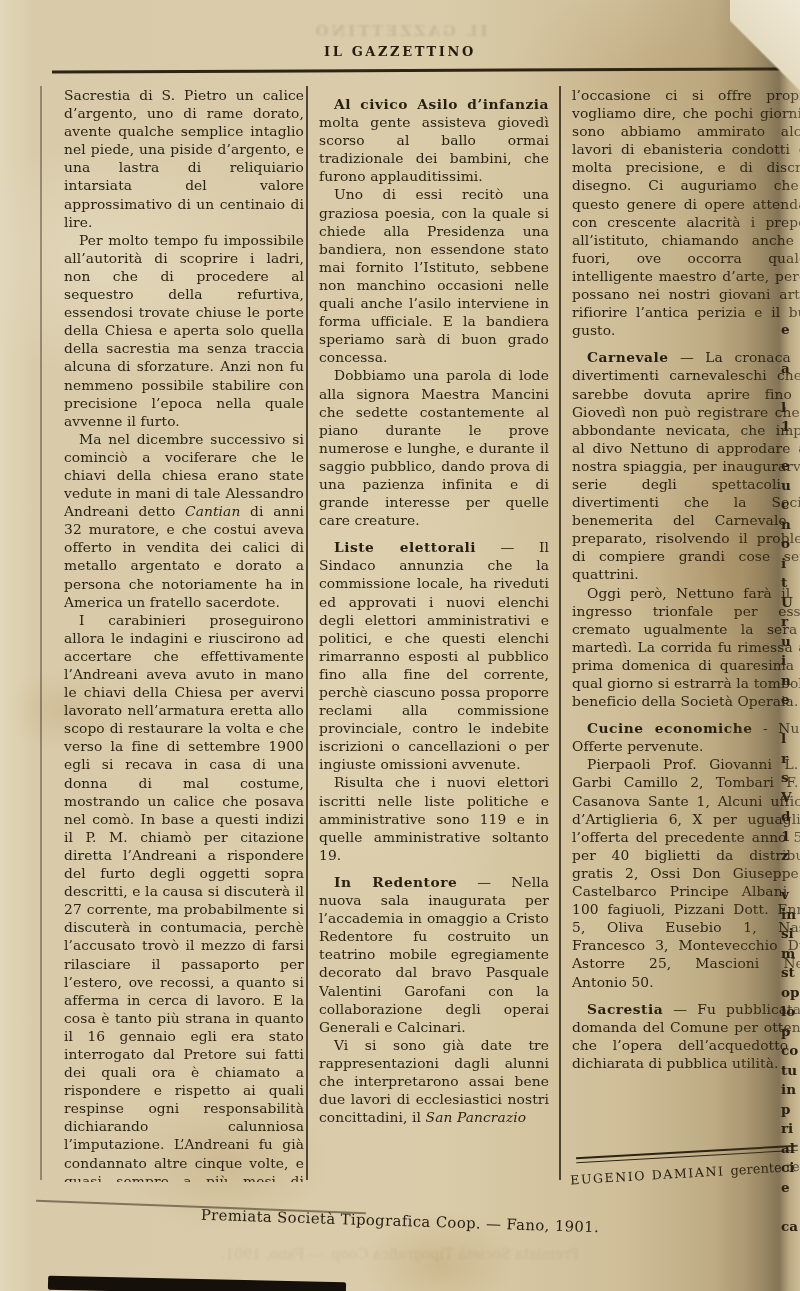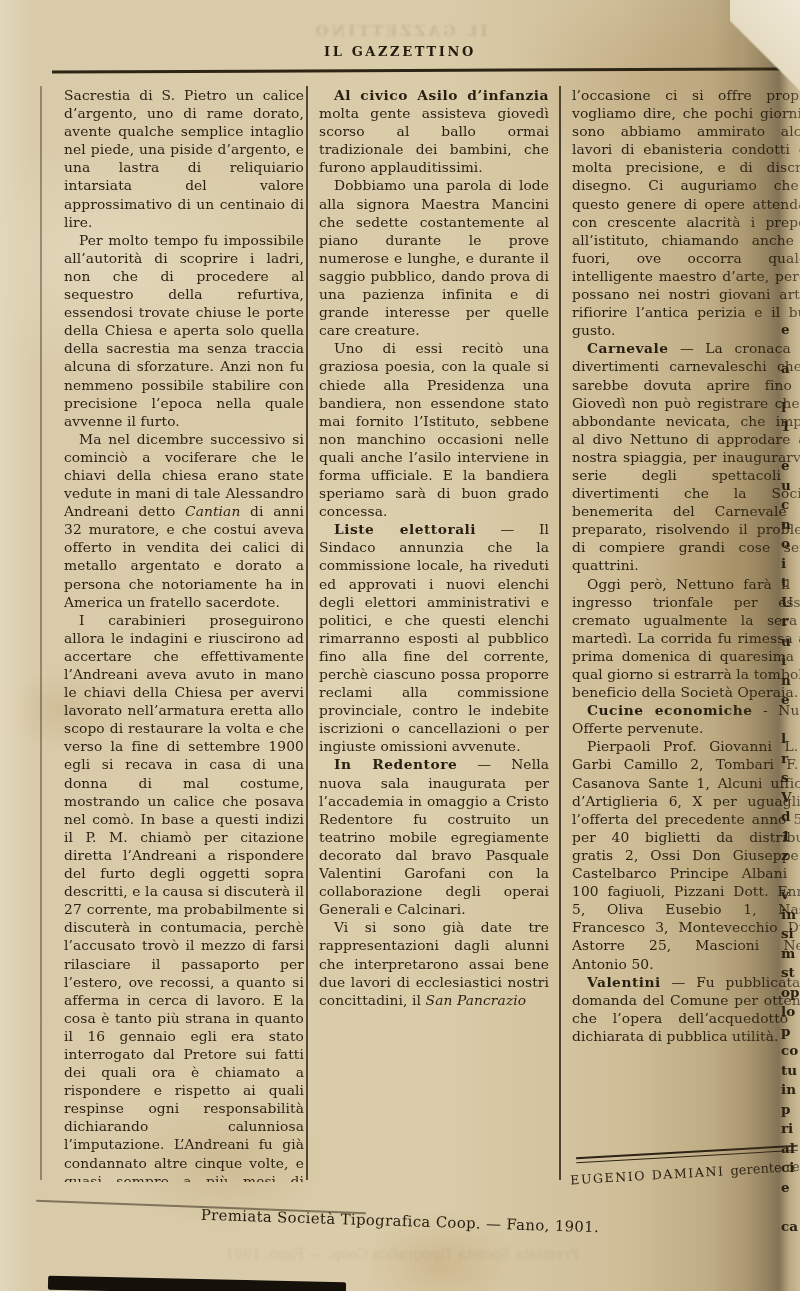--- a/index.html
+++ b/index.html
@@ -34,21 +34,21 @@
   .vrule1{left:306px;}
   .vrule2{left:559px;}
   .col{position:absolute;top:86px;height:1096px;overflow:hidden;
     font-size:13.8px;line-height:18.1px;text-align:justify;letter-spacing:.1px;
     hyphens:auto;-webkit-hyphens:auto;}
   .col1{left:64px;width:240px;}
   .col2{left:319px;width:230px;}
   .col3{left:572px;width:252px;}
   .par{margin:0;text-indent:15px;}
   .par.noindent{text-indent:0;}
-  .par.gap{}
+  .par.gap{margin-top:9px;}
   .r-i{font-style:italic;}
   .r-b{font-weight:bold;letter-spacing:.5px;}
   .byline-rule{position:absolute;left:576px;top:1151px;width:222px;height:3px;
     border-top:2px solid #2c2315;border-bottom:1px solid #2c2315;transform:rotate(-3.2deg);}
   .byline{position:absolute;left:570px;top:1165px;width:250px;transform:rotate(-3.4deg);
     font-size:13px;white-space:nowrap;color:#241c0f;}
   .byline .nm{text-transform:uppercase;letter-spacing:1.6px;font-size:12.5px;}
   .byline .rl{margin-left:6px;}
   .bottom-line{position:absolute;left:36px;top:1206px;width:330px;height:2px;
     background:rgba(40,30,15,.5);transform:rotate(2.2deg);}
@@ -82,34 +82,35 @@
   <div class="vrule vrule0"></div>
   <div class="col col1">
       <p class="par noindent"><span class="r-n">Sacrestia di S. Pietro un calice d’argento, uno di rame dorato, avente qualche semplice intaglio nel piede, una piside d’argento, e una lastra di reliquiario intarsiata del valore approssimativo di un centinaio di lire.</span></p>
       <p class="par"><span class="r-n">Per molto tempo fu impossibile all’autorità di scoprire i ladri, non che di procedere al sequestro della refurtiva, essendosi trovate chiuse le porte della Chiesa e aperta solo quella della sacrestia ma senza traccia alcuna di sforzature. Anzi non fu nemmeno possibile stabilire con precisione l’epoca nella quale avvenne il furto.</span></p>
       <p class="par"><span class="r-n">Ma nel dicembre successivo si cominciò a vociferare che le chiavi della chiesa erano state vedute in mani di tale Alessandro Andreani detto </span><span class="r-i">Cantian</span><span class="r-n"> di anni 32 muratore, e che costui aveva offerto in vendita dei calici di metallo argentato e dorato a persona che notoriamente ha in America un fratello sacerdote.</span></p>
       <p class="par"><span class="r-n">I carabinieri proseguirono allora le indagini e riuscirono ad accertare che effettivamente l’Andreani aveva avuto in mano le chiavi della Chiesa per avervi lavorato nell’armatura eretta allo scopo di restaurare la volta e che verso la fine di settembre 1900 egli si recava in casa di una donna di mal costume, mostrando un calice che posava nel comò. In base a questi indizi il P. M. chiamò per citazione diretta l’Andreani a rispondere del furto degli oggetti sopra descritti, e la causa si discuterà il 27 corrente, ma probabilmente si discuterà in contumacia, perchè l’accusato trovò il mezzo di farsi rilasciare il passaporto per l’estero, ove recossi, a quanto si afferma in cerca di lavoro. E la cosa è tanto più strana in quanto il 16 gennaio egli era stato interrogato dal Pretore sui fatti dei quali ora è chiamato a rispondere e rispetto ai quali respinse ogni responsabilità dichiarando calunniosa l’imputazione. L’Andreani fu già condannato altre cinque volte, e quasi sempre a più mesi di reclusione per violenze contro pubblici ufficiali, percosse, minacce, e porto d’armi insidiose.</span></p>
     </div>
   <div class="vrule vrule1"></div>
   <div class="col col2">
       <p class="par gap"><span class="r-b">Al civico Asilo d’infanzia</span><span class="r-n"> molta gente assisteva giovedì scorso al ballo ormai tradizionale dei bambini, che furono applauditissimi.</span></p>
+      <p class="par"><span class="r-n">Uno di essi recitò una graziosa poesia, con la quale si chiede alla Presidenza una bandiera, non essendone stato mai fornito l’Istituto, sebbene non manchino occasioni nelle quali anche l’asilo interviene in forma ufficiale. E la bandiera speriamo sarà di buon grado concessa.</span></p>
       <p class="par"><span class="r-n">Dobbiamo una parola di lode alla signora Maestra Mancini che sedette costantemente al piano durante le prove numerose e lunghe, e durante il saggio pubblico, dando prova di una pazienza infinita e di grande interesse per quelle care creature.</span></p>
-      <p class="par"><span class="r-n">Uno di essi recitò una graziosa poesia, con la quale si chiede alla Presidenza una bandiera, non essendone stato mai fornito l’Istituto, sebbene non manchino occasioni nelle quali anche l’asilo interviene in forma ufficiale. E la bandiera speriamo sarà di buon grado concessa.</span></p>
       <p class="par gap"><span class="r-b">Liste elettorali</span><span class="r-n"> — Il Sindaco annunzia che la commissione locale, ha riveduti ed approvati i nuovi elenchi degli elettori amministrativi e politici, e che questi elenchi rimarranno esposti al pubblico fino alla fine del corrente, perchè ciascuno possa proporre reclami alla commissione provinciale, contro le indebite iscrizioni o cancellazioni o per ingiuste omissioni avvenute.</span></p>
+      <p class="par"><span class="r-n">Risulta che i nuovi elettori iscritti nelle liste politiche e amministrative sono 119 e in quelle amministrative soltanto 19.</span></p>
       <p class="par gap"><span class="r-b">In Redentore</span><span class="r-n"> — Nella nuova sala inaugurata per l’accademia in omaggio a Cristo Redentore fu costruito un teatrino mobile egregiamente decorato dal bravo Pasquale Valentini Garofani con la collaborazione degli operai Generali e Calcinari.</span></p>
       <p class="par"><span class="r-n">Vi si sono già date tre rappresentazioni dagli alunni che interpretarono assai bene due lavori di ecclesiastici nostri concittadini, il </span><span class="r-i">San Pancrazio</span></p>
     </div>
   <div class="vrule vrule2"></div>
   <div class="col col3">
       <p class="par noindent"><span class="r-n">l’occasione ci si offre propizia vogliamo dire, che pochi giorni or sono abbiamo ammirato alcuni lavori di ebanisteria condotti con molta precisione, e di discreto disegno. Ci auguriamo che a questo genere di opere attendano con crescente alacrità i preposti all’istituto, chiamando anche da fuori, ove occorra qualche intelligente maestro d’arte, perchè possano nei nostri giovani artieri rifiorire l’antica perizia e il buon gusto.</span></p>
       <p class="par gap"><span class="r-b">Carnevale</span><span class="r-n"> — La cronaca dei divertimenti carnevaleschi che si sarebbe dovuta aprire fino da Giovedì non può registrare che un abbondante nevicata, che impedì al divo Nettuno di approdare alla nostra spiaggia, per inaugurarvi la serie degli spettacoli e divertimenti che la Società benemerita del Carnevale ha preparato, risolvendo il problema di compiere grandi cose senza quattrini.</span></p>
       <p class="par"><span class="r-n">Oggi però, Nettuno farà il suo ingresso trionfale per essere cremato ugualmente la sera di martedì. La corrida fu rimessa alla prima domenica di quaresima nel qual giorno si estrarrà la tombola a beneficio della Società Operaia.</span></p>
       <p class="par gap"><span class="r-b">Cucine economiche</span><span class="r-n"> - Nuove Offerte pervenute.</span></p>
       <p class="par"><span class="r-n">Pierpaoli Prof. Giovanni L. 1, Garbi Camillo 2, Tombari F. 1, Casanova Sante 1, Alcuni ufficiali d’Artiglieria 6, X per uguagliare l’offerta del precedente anno 5, X per 40 biglietti da distribuire gratis 2, Ossi Don Giuseppe 5, Castelbarco Principe Albani Kg. 100 fagiuoli, Pizzani Dott. Enrico 5, Oliva Eusebio 1, Nasini Francesco 3, Montevecchio Duca Astorre 25, Mascioni Negri Antonio 50.</span></p>
-      <p class="par gap"><span class="r-b">Valentini</span><span class="r-n"> — Fu pubblicata la domanda del Comune per ottenere che l’opera dell’acquedotto sia dichiarata di pubblica utilità.</span></p>
+      <p class="par gap"><span class="r-b">Sacrestia</span><span class="r-n"> — Fu pubblicata la domanda del Comune per ottenere che l’opera dell’acquedotto sia dichiarata di pubblica utilità.</span></p>
     </div>
 
   <div class="byline-rule"></div>
   <div class="byline">
     <span class="nm">Eugenio Damiani</span><span class="rl">gerente re</span>
   </div>
 
   <div class="bottom-line"></div>
 
   <div class="footer">Premiata Società Tipografica Coop. — Fano, 1901.</div>

